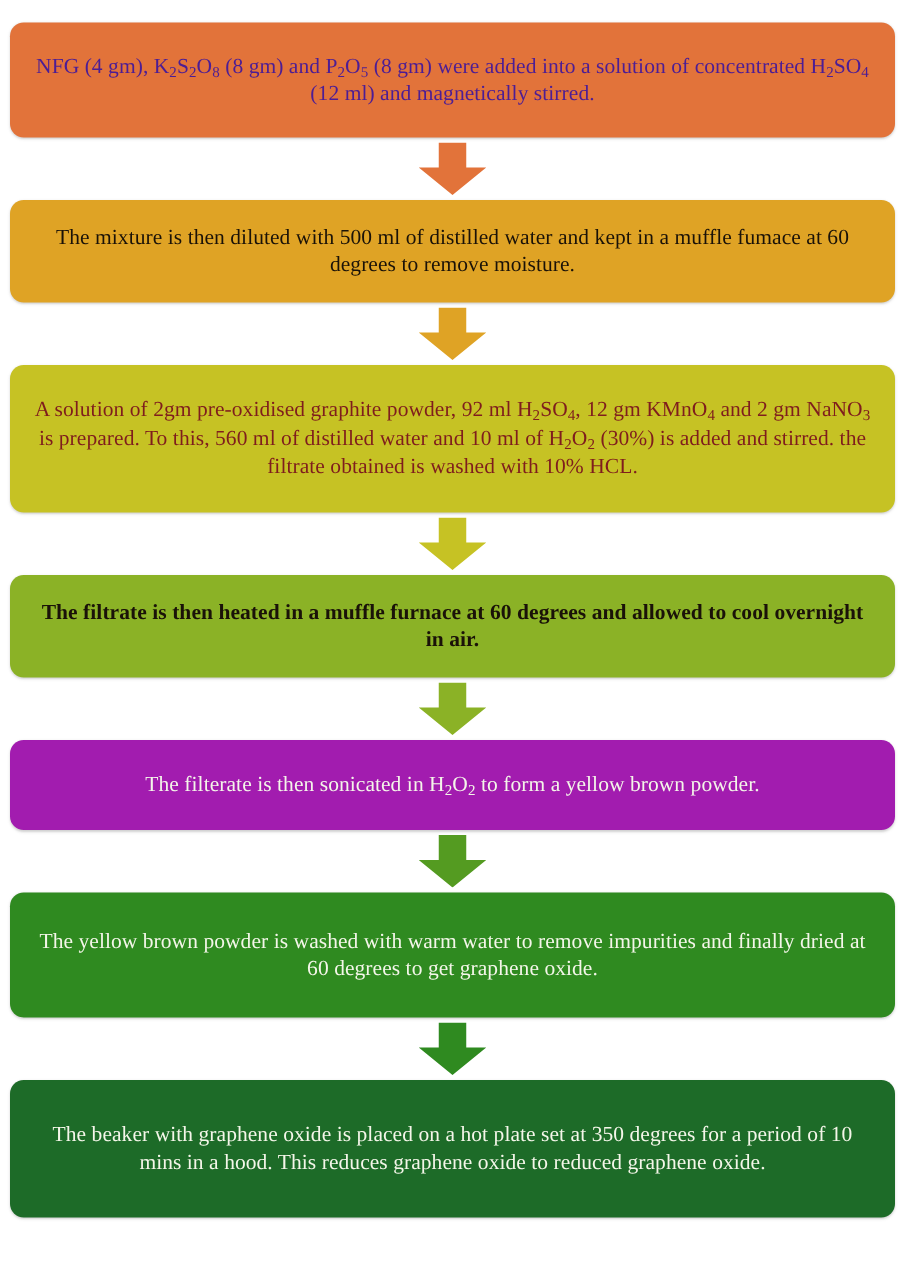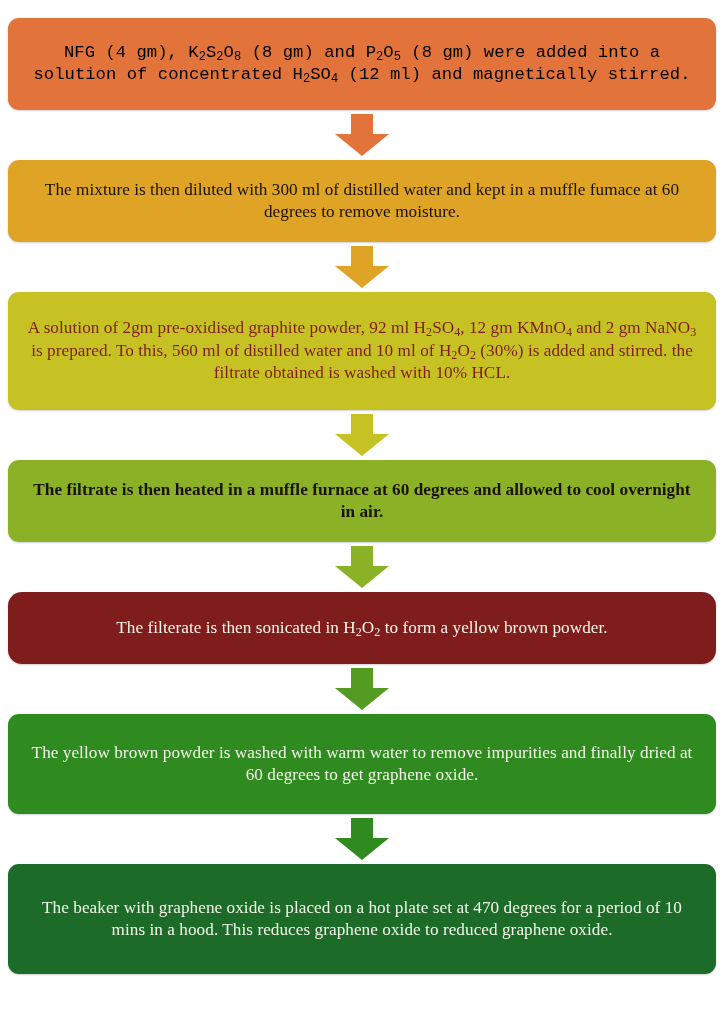--- a/index.html
+++ b/index.html
@@ -63,32 +63,32 @@
     justify-content: center;
     margin: 3px 0;
   }
   .arrow-wrap svg { display: block; }
 </style>
 </head>
 <body>
 
 <div id="flowchart">
 
-  <div class="step-box h1" style="background: rgb(226, 115, 58); color: #000000; font-family: Liberation Mono, monospace;">
+  <div class="step-box h1" style="background: rgb(226, 115, 58); color: #4c1d95;">
     <span class="step-text">NFG (4 gm), K<sub>2</sub>S<sub>2</sub>O<sub>8</sub> (8 gm) and P<sub>2</sub>O<sub>5</sub> (8 gm) were added into a solution of concentrated H<sub>2</sub>SO<sub>4</sub> (12 ml) and magnetically stirred.</span>
   </div>
 
   <div class="arrow-wrap">
     <svg width="54" height="42" viewBox="0 0 54 42">
       <polygon points="16,0 38,0 38,20 54,20 27,42 0,20 16,20" style="fill: rgb(226, 115, 58);"></polygon>
     </svg>
   </div>
 
   <div class="step-box h2" style="background: rgb(223, 163, 37); color: rgb(26, 18, 8);">
-    <span class="step-text">The mixture is then diluted with 300 ml of distilled water and kept in a muffle fumace at 60 degrees to remove moisture.</span>
+    <span class="step-text">The mixture is then diluted with 500 ml of distilled water and kept in a muffle fumace at 60 degrees to remove moisture.</span>
   </div>
 
   <div class="arrow-wrap">
     <svg width="54" height="42" viewBox="0 0 54 42">
       <polygon points="16,0 38,0 38,20 54,20 27,42 0,20 16,20" style="fill: rgb(223, 163, 37);"></polygon>
     </svg>
   </div>
 
   <div class="step-box h3" style="background: rgb(198, 194, 36); color: #7f1d1d;">
     <span class="step-text">A solution of 2gm pre-oxidised graphite powder, 92 ml H<sub>2</sub>SO<sub>4</sub>, 12 gm KMnO<sub>4</sub> and 2 gm NaNO<sub>3</sub> is prepared. To this, 560 ml of distilled water and 10 ml of H<sub>2</sub>O<sub>2</sub> (30%) is added and stirred. the filtrate obtained is washed with 10% HCL.</span>
@@ -103,37 +103,37 @@
   <div class="step-box h4" style="background: rgb(139, 178, 38); color: rgb(26, 18, 8);">
     <span class="step-text">The filtrate is then heated in a muffle furnace at 60 degrees and allowed to cool overnight in air.</span>
   </div>
 
   <div class="arrow-wrap">
     <svg width="54" height="42" viewBox="0 0 54 42">
       <polygon points="16,0 38,0 38,20 54,20 27,42 0,20 16,20" style="fill: rgb(139, 178, 38);"></polygon>
     </svg>
   </div>
 
-  <div class="step-box h5" style="background: #7f1d1d; color: rgb(244, 246, 233); border-radius: 14px;">
+  <div class="step-box h5" style="background: #a21caf; color: rgb(244, 246, 233);">
     <span class="step-text">The filterate is then sonicated in H<sub>2</sub>O<sub>2</sub> to form a yellow brown powder.</span>
   </div>
 
   <div class="arrow-wrap">
     <svg width="54" height="42" viewBox="0 0 54 42">
       <polygon points="16,0 38,0 38,20 54,20 27,42 0,20 16,20" style="fill: rgb(84, 155, 33);"></polygon>
     </svg>
   </div>
 
   <div class="step-box h6" style="background: rgb(47, 138, 32); color: rgb(244, 246, 233);">
     <span class="step-text">The yellow brown powder is washed with warm water to remove impurities and finally dried at 60 degrees to get graphene oxide.</span>
   </div>
 
   <div class="arrow-wrap">
     <svg width="54" height="42" viewBox="0 0 54 42">
       <polygon points="16,0 38,0 38,20 54,20 27,42 0,20 16,20" style="fill: rgb(47, 138, 32);"></polygon>
     </svg>
   </div>
 
   <div class="step-box h7" style="background: rgb(29, 107, 40); color: rgb(244, 246, 233);">
-    <span class="step-text">The beaker with graphene oxide is placed on a hot plate set at 470 degrees for a period of 10 mins in a hood. This reduces graphene oxide to reduced graphene oxide.</span>
+    <span class="step-text">The beaker with graphene oxide is placed on a hot plate set at 350 degrees for a period of 10 mins in a hood. This reduces graphene oxide to reduced graphene oxide.</span>
   </div>
 
 </div>
 
 </body></html>

